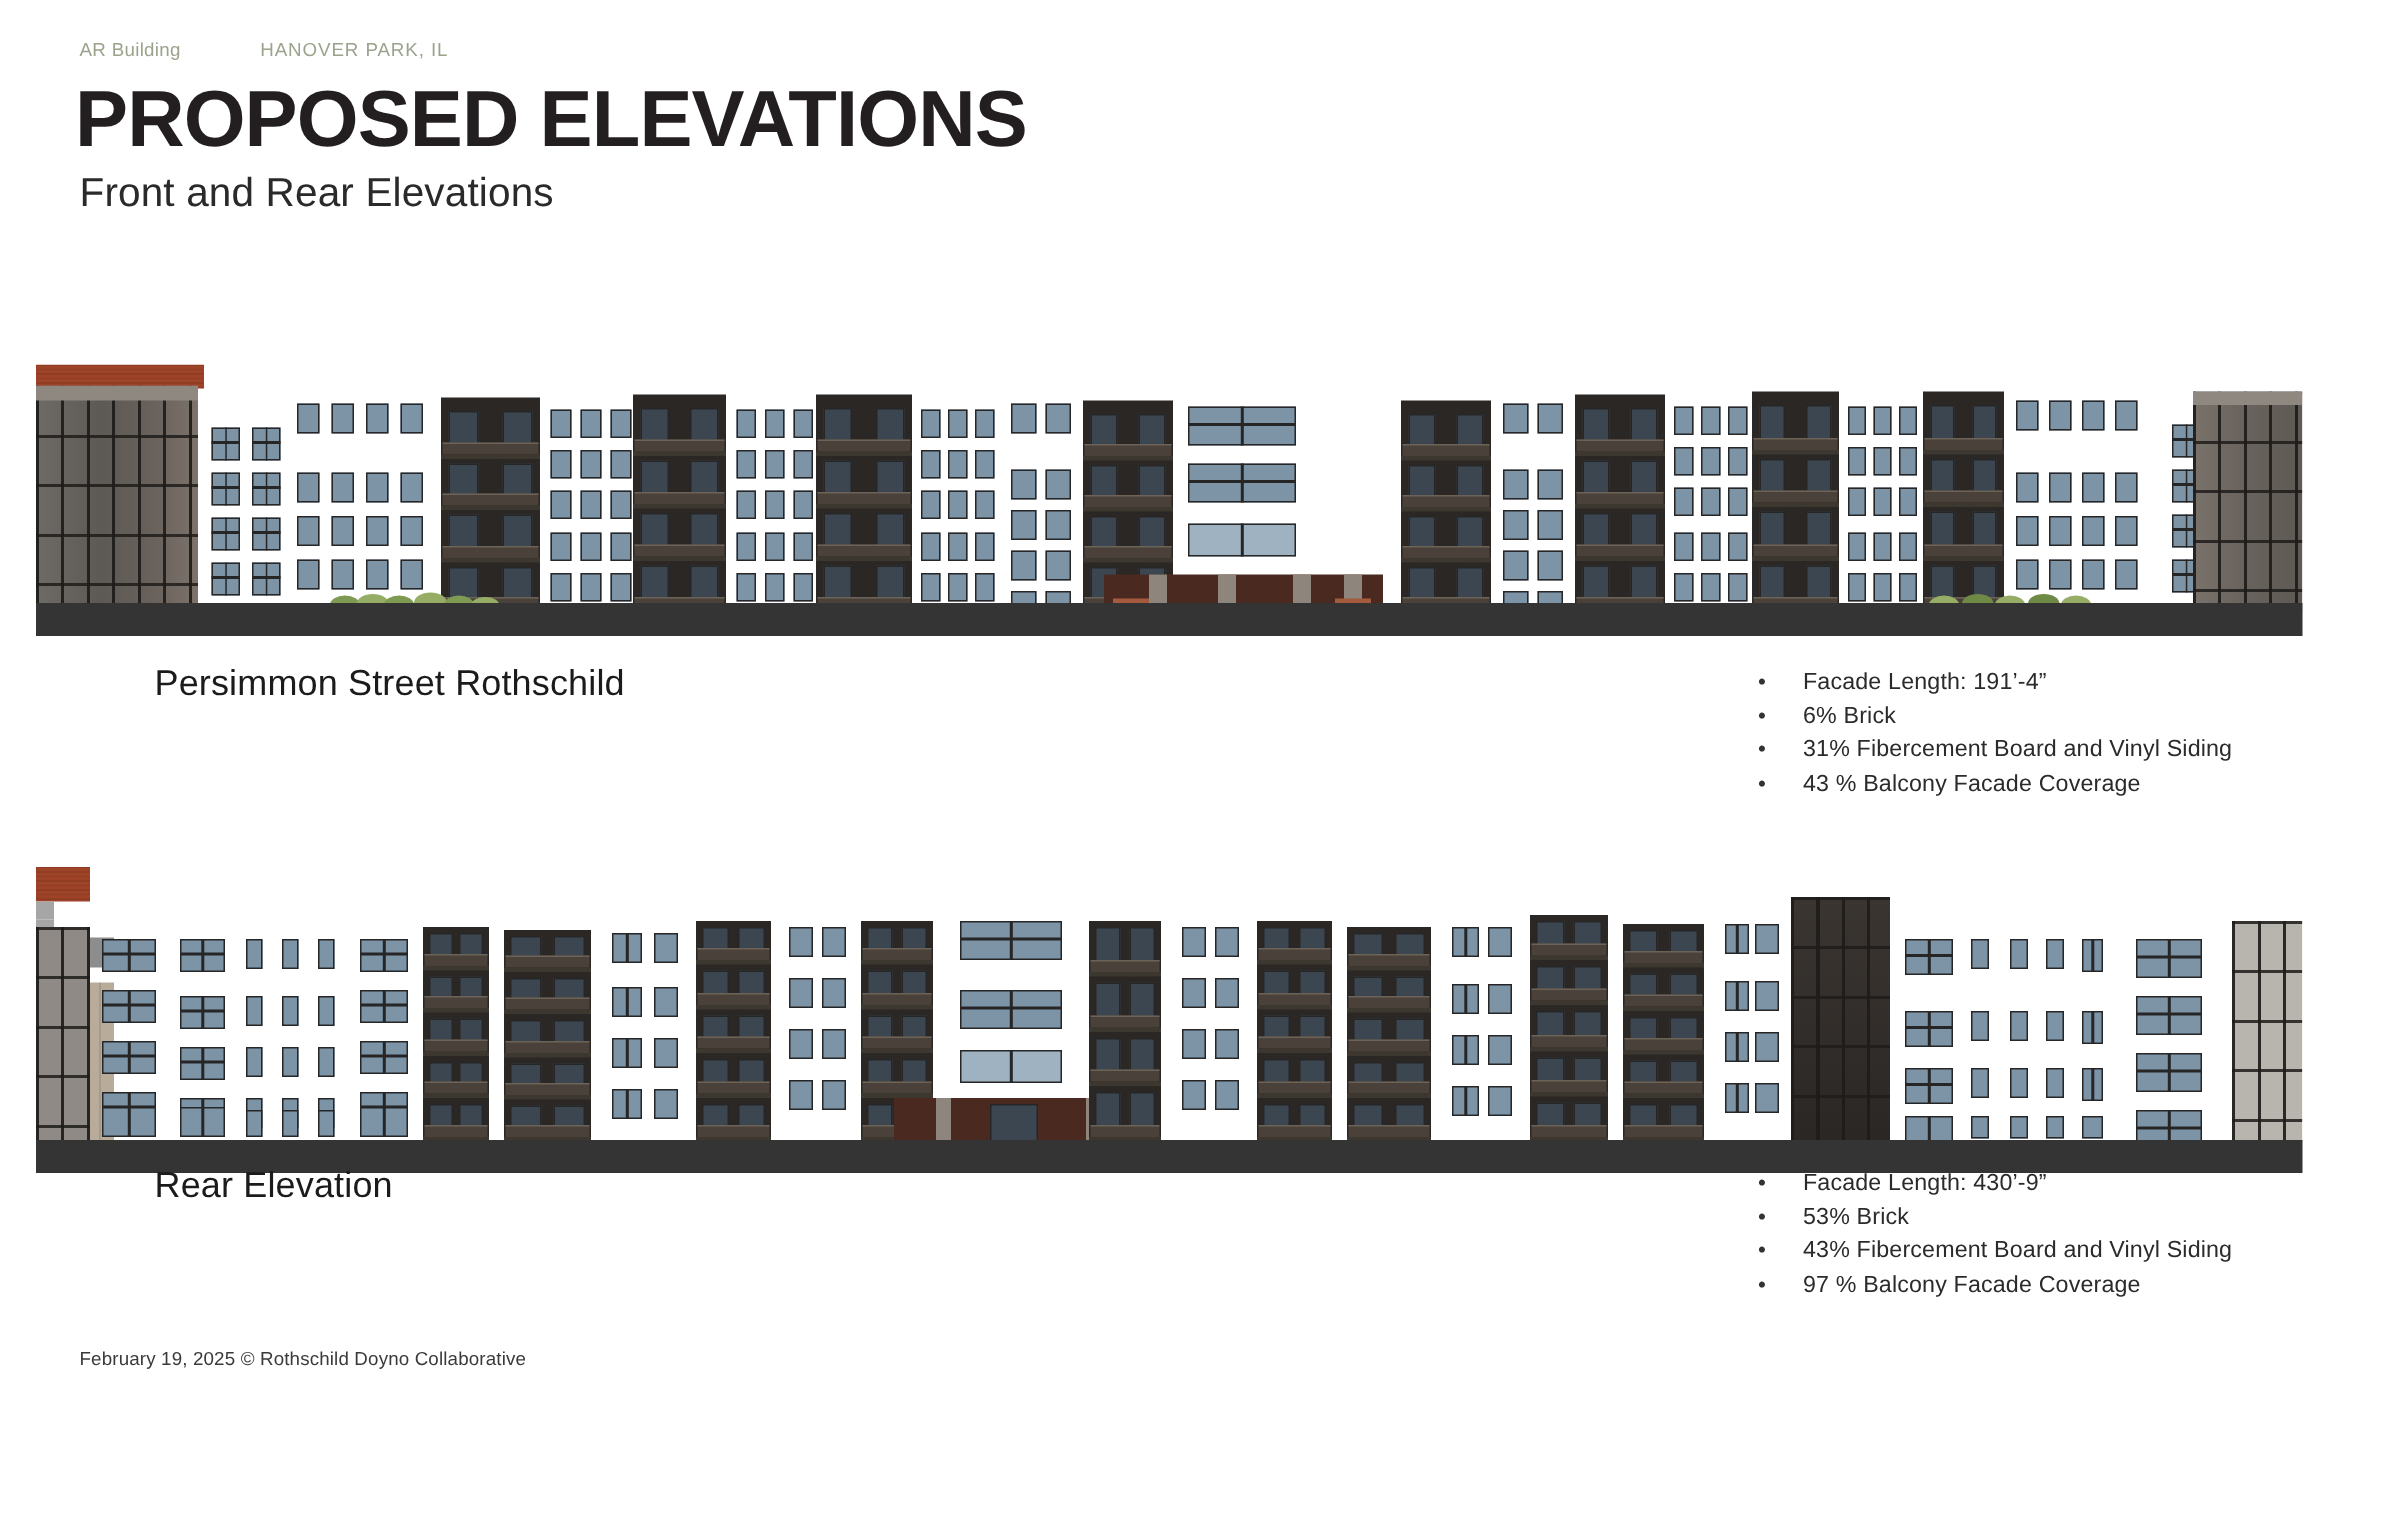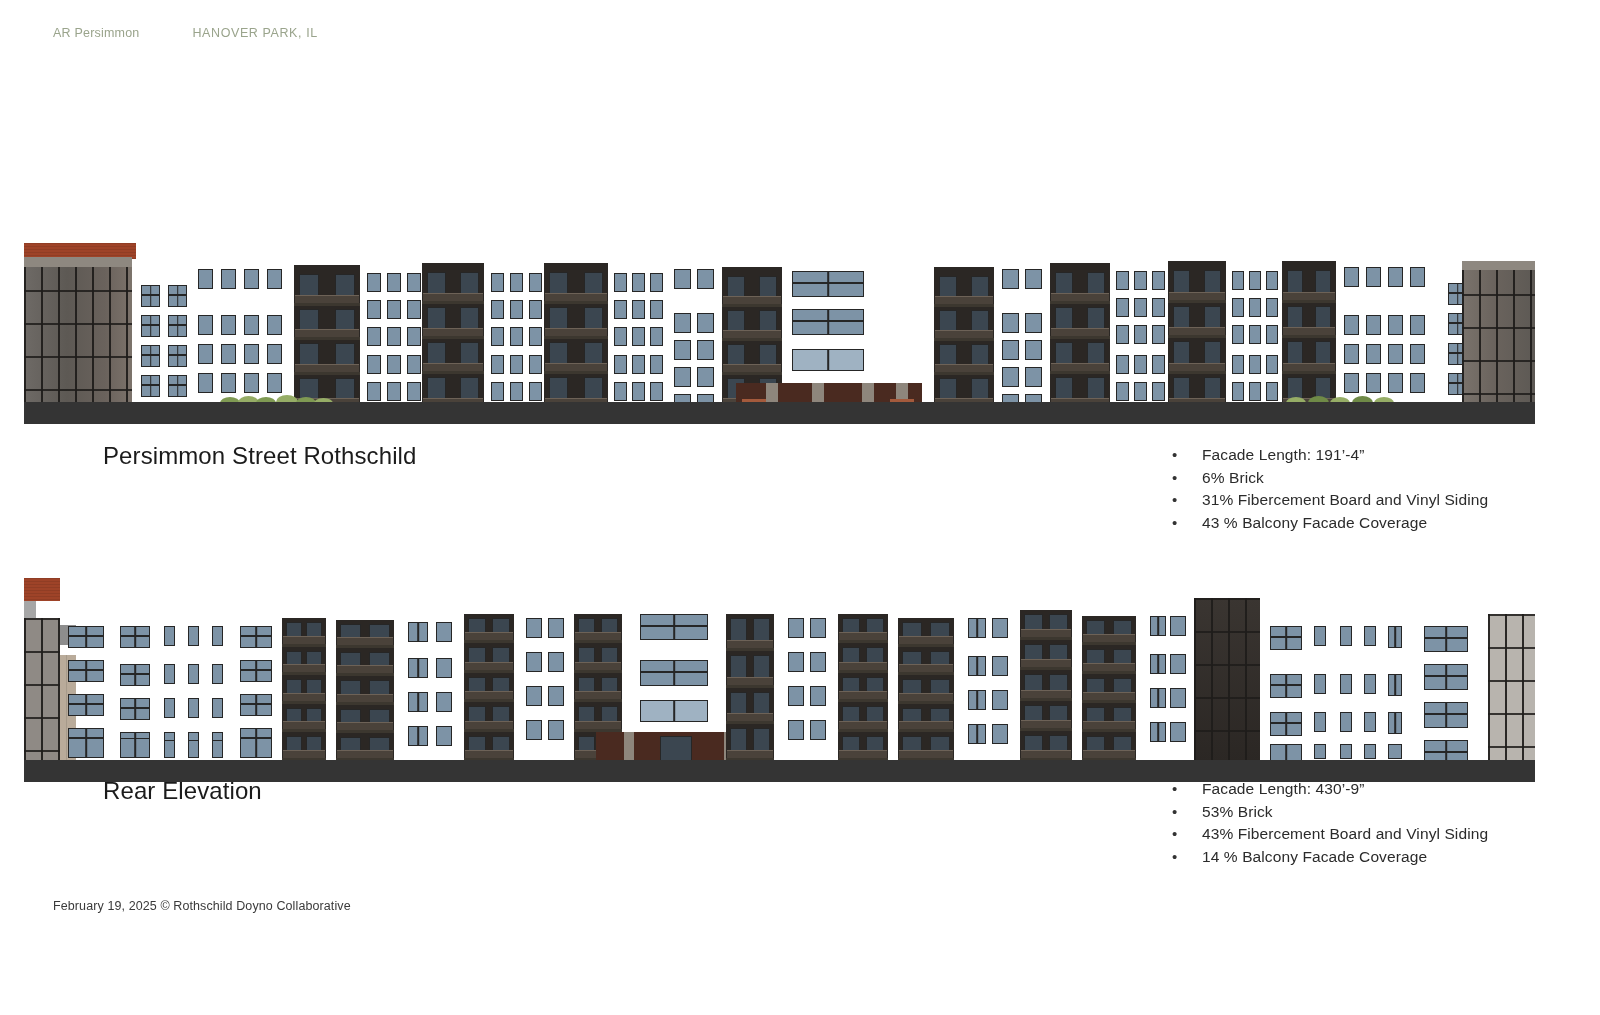--- a/index.html
+++ b/index.html
@@ -120,23 +120,25 @@
       repeating-linear-gradient(to right, rgba(30,28,26,.92) 0px, rgba(30,28,26,.92) 2px, rgba(0,0,0,0) 2px, rgba(0,0,0,0) 17px),
       repeating-linear-gradient(to bottom, rgba(30,28,26,.85) 0px, rgba(30,28,26,.85) 2px, rgba(0,0,0,0) 2px, rgba(0,0,0,0) 33px);
   }
 </style>
 </head>
 <body>
 
 <div class="page">
 
   <div class="kicker-row">
-    <span class="kicker">AR Persimmon</span>
+    <span class="kicker">AR Building</span>
     <span class="kicker k2">HANOVER PARK, IL</span>
   </div>
+  <div class="title">PROPOSED ELEVATIONS</div>
+  <div class="subtitle">Front and Rear Elevations</div>
 
   <div class="elev-block" style="top:0;left:0;width:1600px;height:0">
 
     <div class="render" id="render1" style="left:24px;top:243px;width:1511px;height:166px;">
       <div class="bldg" id="bldg1">
           <div class="endwing" style="left:0px;top:14px;width:108px;height:152px;">
             <div style="position:absolute;inset:0;background:linear-gradient(90deg,#6e6a66 0%,#5d5954 40%,#6a625c 75%,#7c736b 100%);"></div>
             <div class="ew-grid"></div>
             <div style="position:absolute;left:0;top:0;width:108px;height:10px;background:#8e8880;"></div>
           </div>
@@ -799,19 +801,19 @@
         <div class="spec-row">
           <span class="spec-bullet">•</span>
           <span class="spec-text">53% Brick</span>
         </div>
         <div class="spec-row">
           <span class="spec-bullet">•</span>
           <span class="spec-text">43% Fibercement Board and Vinyl Siding</span>
         </div>
         <div class="spec-row">
           <span class="spec-bullet">•</span>
-          <span class="spec-text">14 % Balcony Facade Coverage</span>
+          <span class="spec-text">97 % Balcony Facade Coverage</span>
         </div>
       </div>
   </div>
 
   <div class="footer">February 19, 2025 © Rothschild Doyno Collaborative</div>
 </div>
 
 </body></html>

